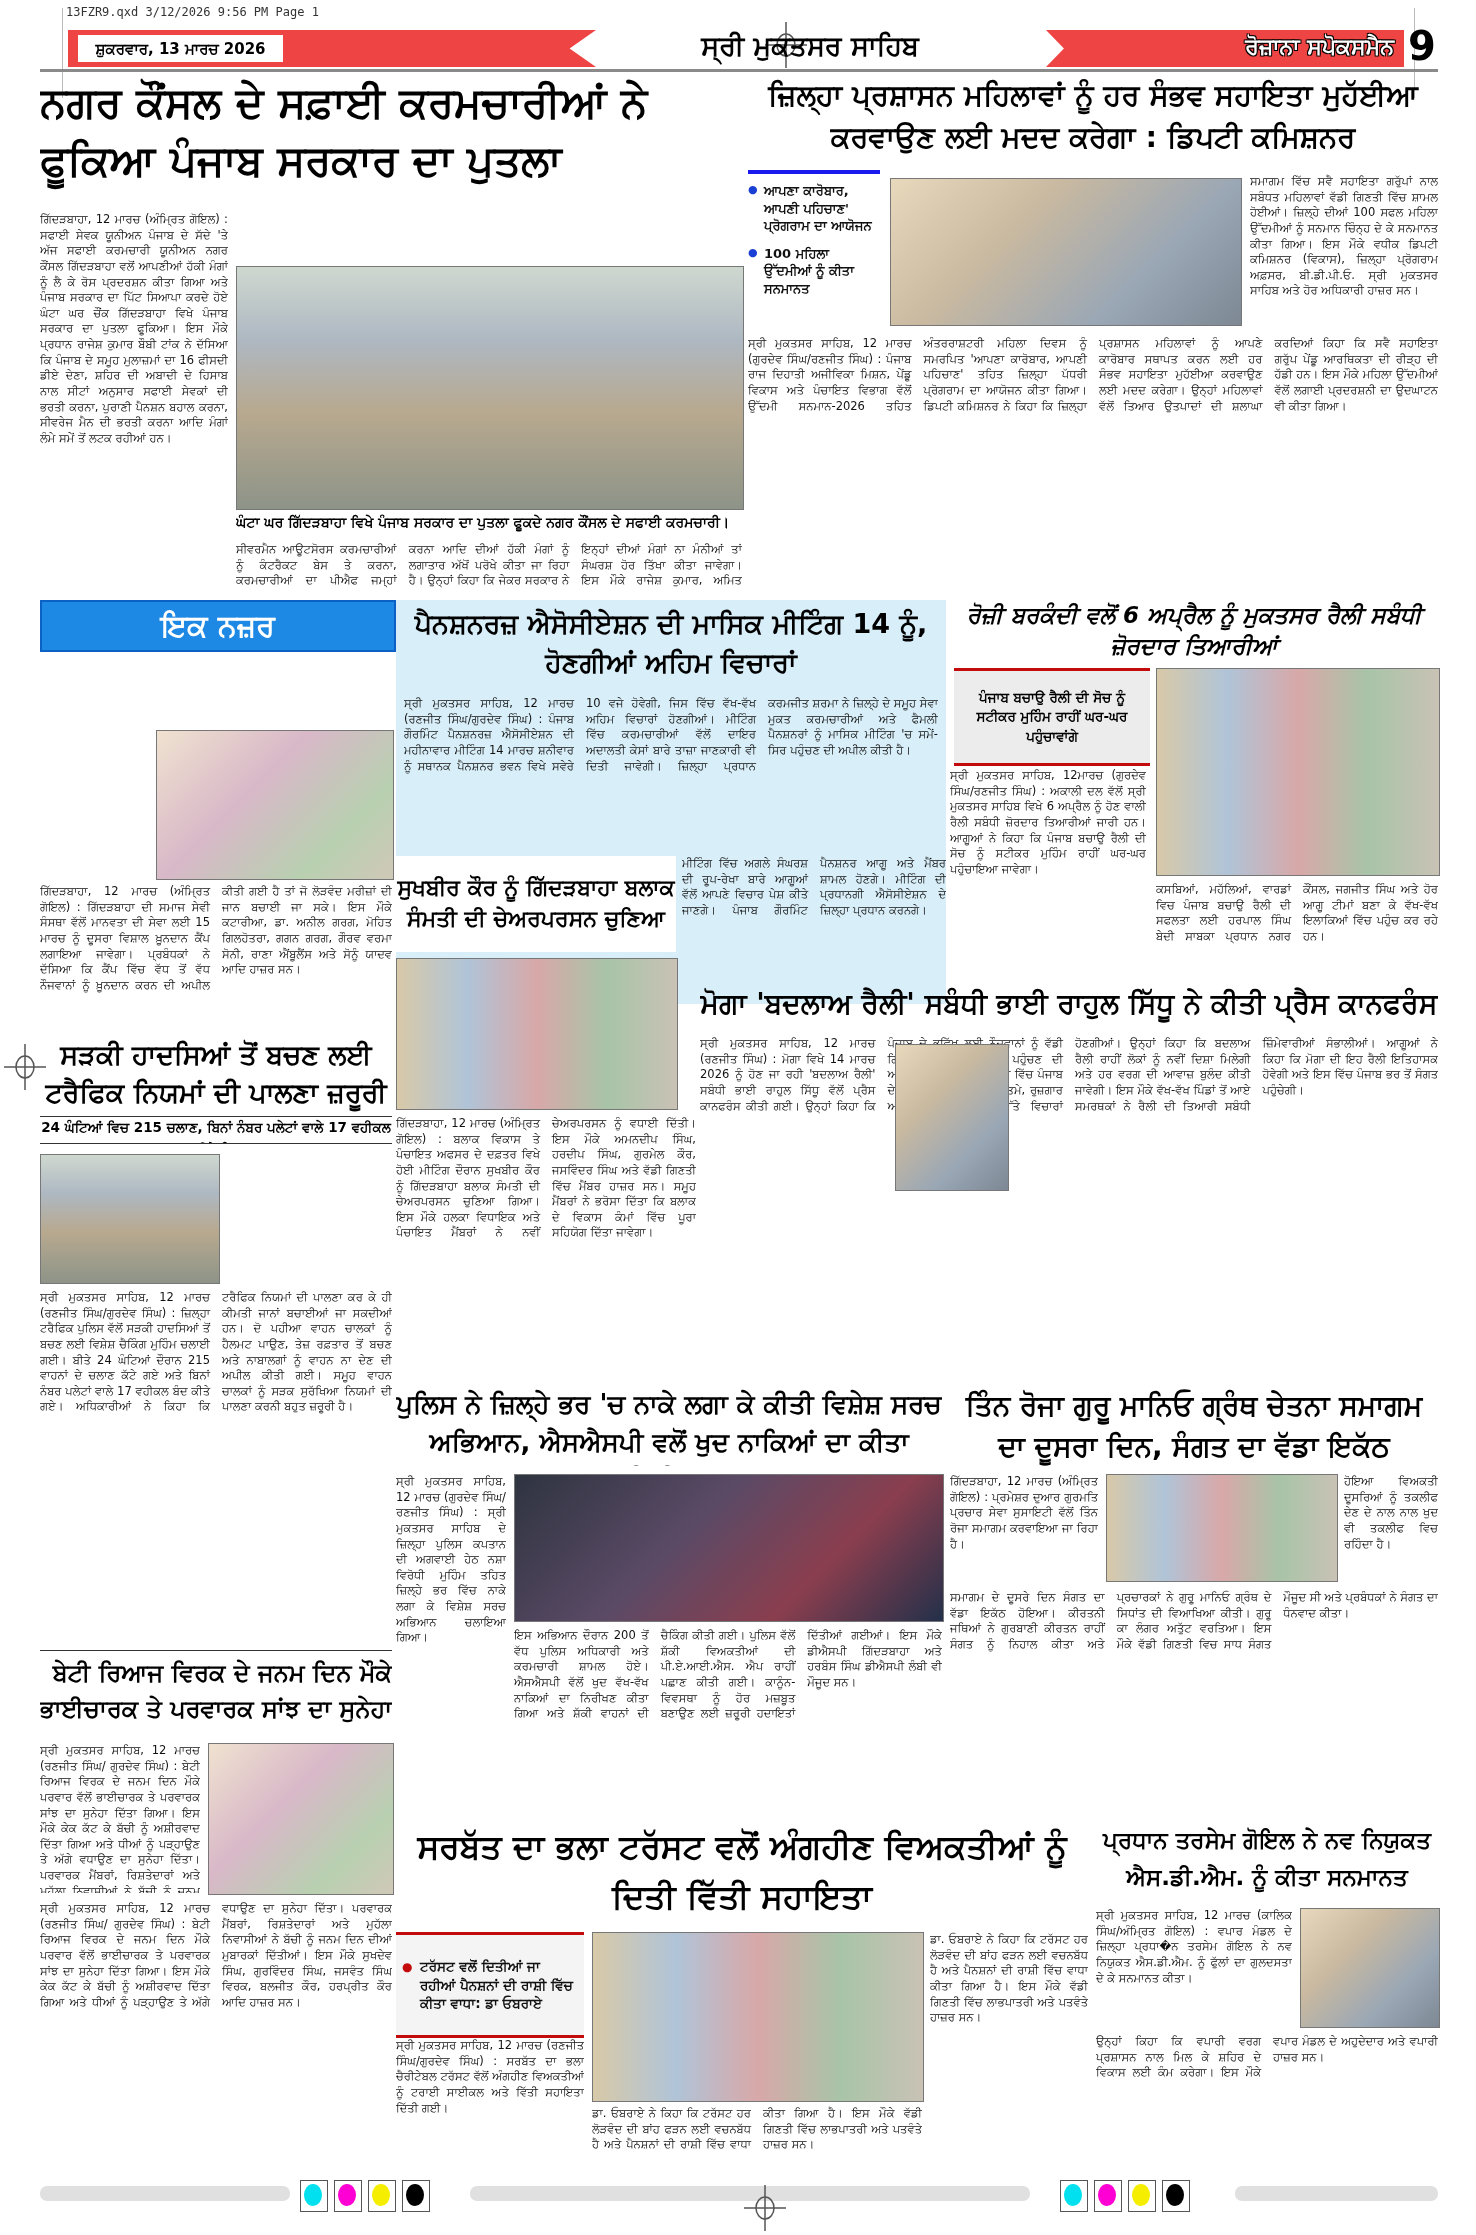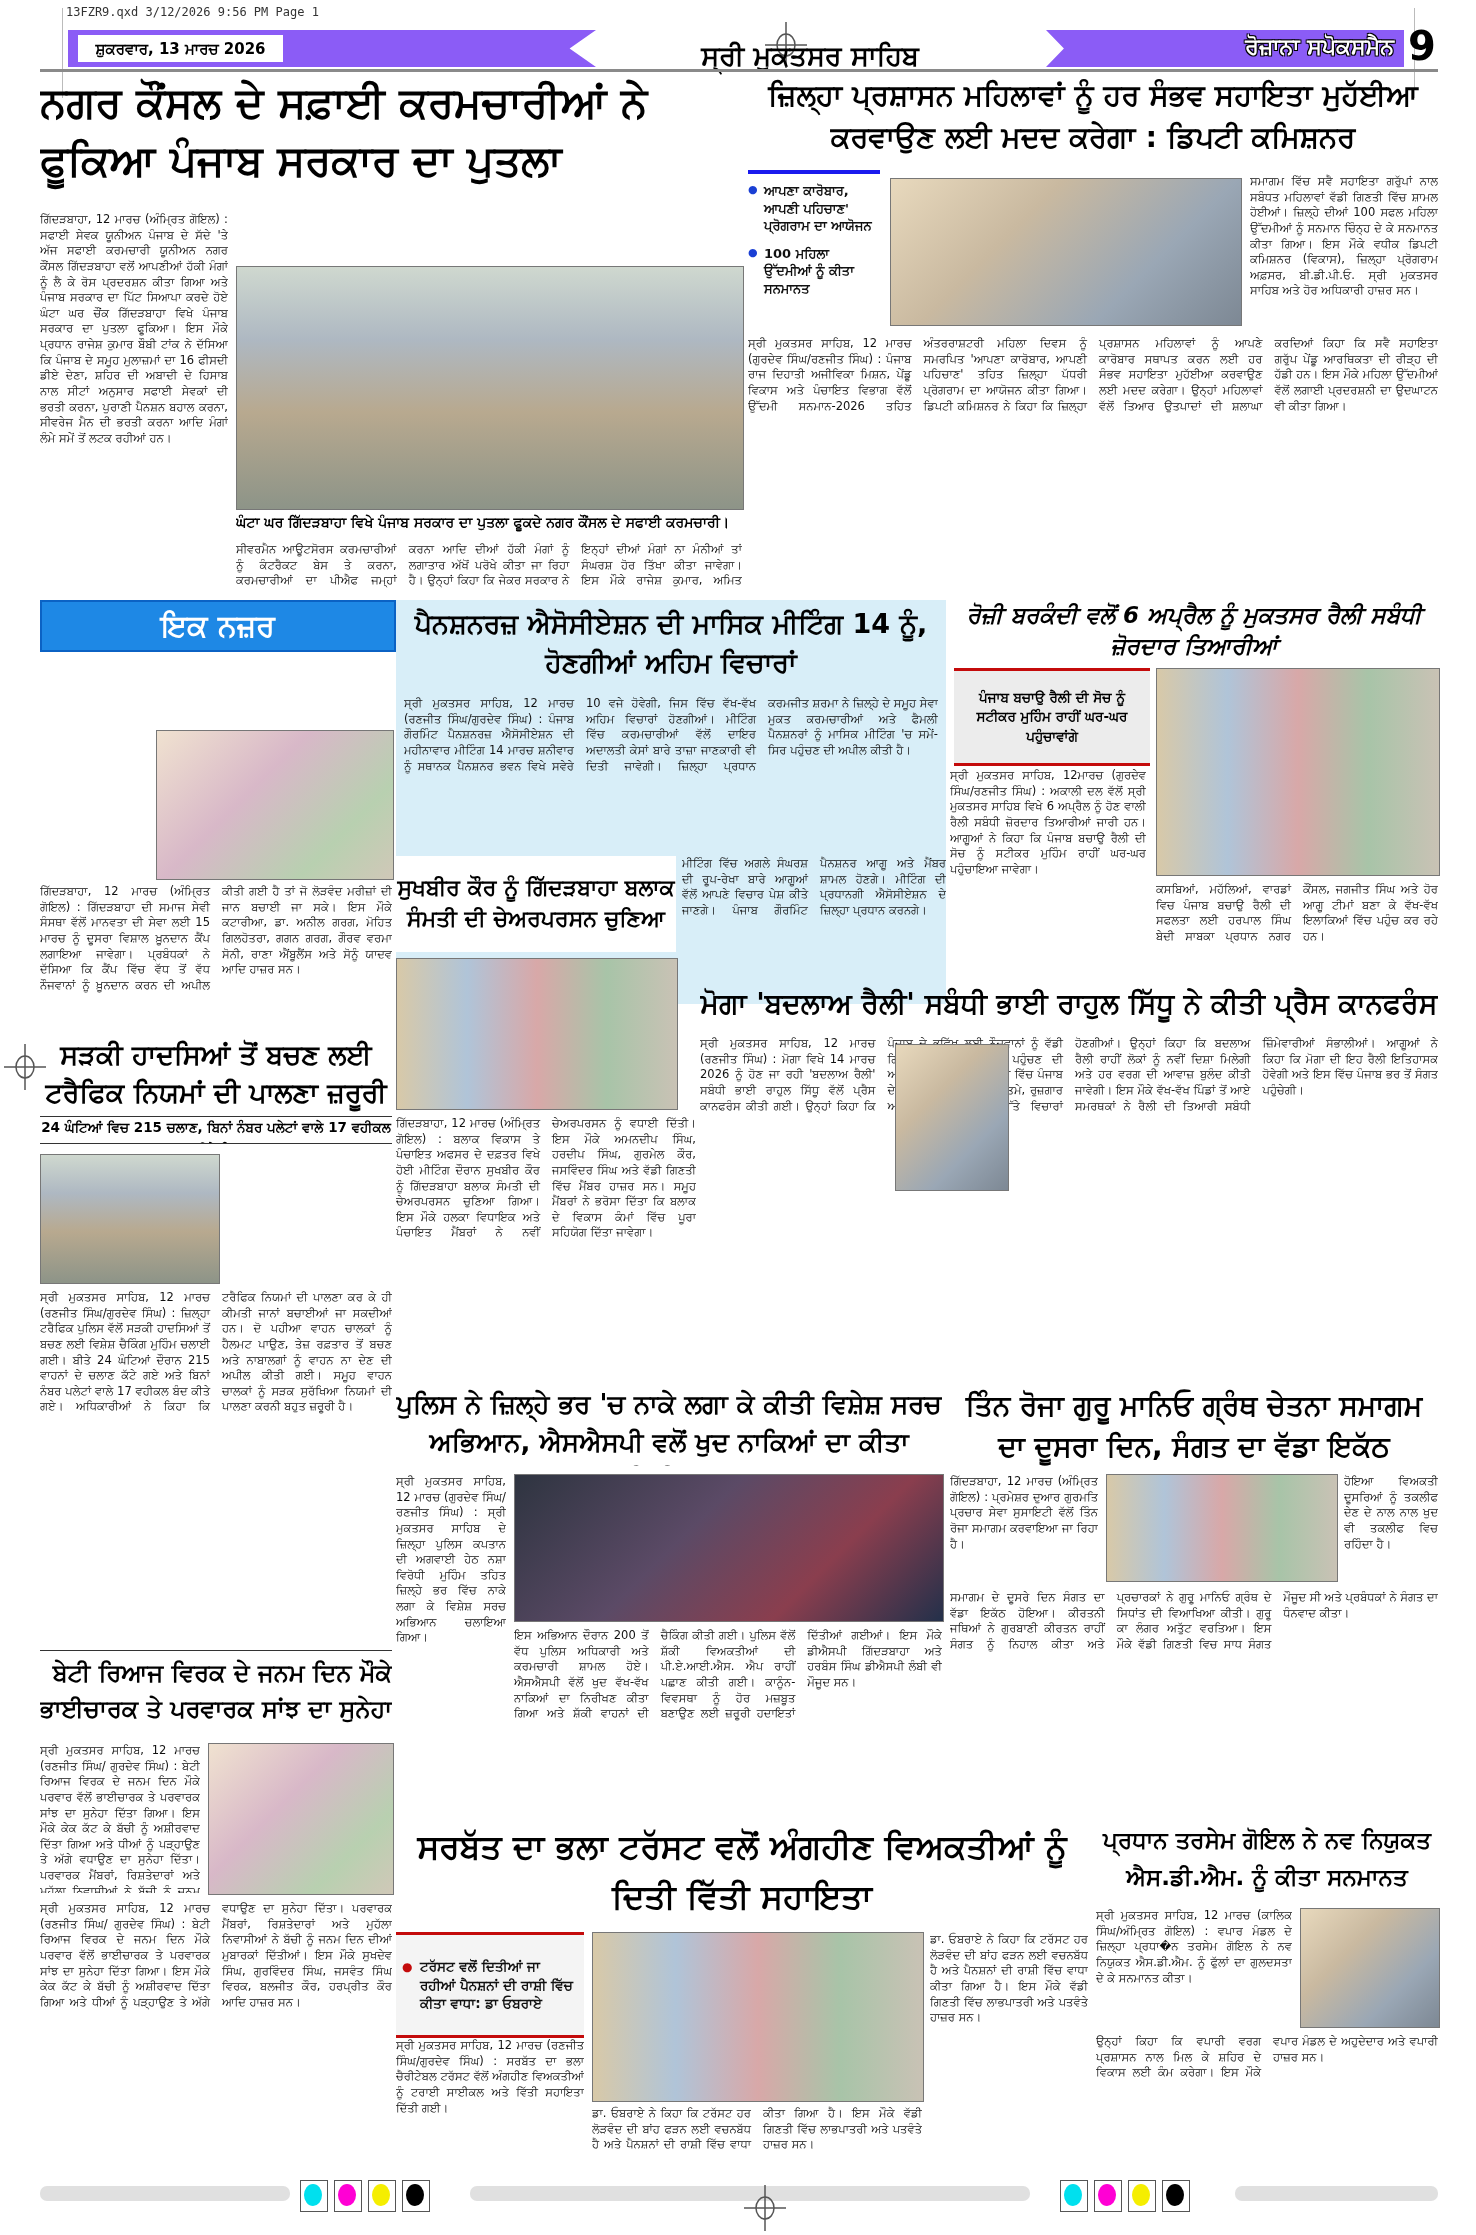--- a/index.html
+++ b/index.html
@@ -2,21 +2,21 @@
 <html><head>
 <meta charset="utf-8">
 <style>
   html,body{margin:0;padding:0;background:#fff;}
   .page{position:relative;width:1476px;height:2235px;background:#fff;overflow:hidden;
         font-family:"DejaVu Sans",sans-serif;color:#111;}
   .abs{position:absolute;}
   .slug{font-family:"DejaVu Sans Mono",monospace;font-size:12px;color:#333;}
   .vrule{background:#bbb;width:1px;}
   .hrule{background:#8a8a8a;}
-  .ribbon{background:#8b5cf6;height:37px;}
+  .ribbon{background:#ef4444;height:37px;}
   .ribbon-l{clip-path:polygon(0 0,100% 0,95% 50%,100% 100%,0 100%);}
   .ribbon-r{clip-path:polygon(0 0,100% 0,100% 100%,0 100%,5% 50%);}
   .datebox{position:absolute;left:10px;top:5px;width:205px;height:27px;background:#fff;
            display:flex;align-items:center;justify-content:center;font-weight:bold;font-size:15px;color:#000;}
   .cityname{font-size:27px;font-weight:bold;text-align:center;color:#000;}
   .papername{position:absolute;right:10px;top:4px;font-size:22px;font-weight:bold;color:#fff;
              text-shadow:1px 1px 0 #000,-1px -1px 0 #000,1px -1px 0 #000,-1px 1px 0 #000;}
   .pagenum{font-size:40px;font-weight:bold;color:#000;line-height:1;}
   .hl{font-weight:bold;color:#000;overflow:hidden;}
   .body{font-size:12px;line-height:1.36;text-align:justify;color:#111;overflow:hidden;}
@@ -62,21 +62,21 @@
   </svg>
   <svg class="abs reg" style="left:4px;top:1044px;" width="42" height="46">
     <line x1="21" y1="0" x2="21" y2="46"></line>
       <line x1="0" y1="23" x2="42" y2="23"></line>
       <ellipse cx="21" cy="23" rx="9" ry="11"></ellipse>
   </svg>
 
   <div class="abs ribbon ribbon-l" style="left:68px;top:30px;width:528px;">
     <div class="datebox">ਸ਼ੁਕਰਵਾਰ, 13 ਮਾਰਚ 2026</div>
   </div>
-  <div class="abs cityname" style="left:640px;top:40px;width:340px;">ਸ੍ਰੀ ਮੁਕਤਸਰ ਸਾਹਿਬ</div>
+  <div class="abs cityname" style="left:640px;top:30px;width:340px;">ਸ੍ਰੀ ਮੁਕਤਸਰ ਸਾਹਿਬ</div>
   <div class="abs ribbon ribbon-r" style="left:1046px;top:30px;width:358px;">
     <div class="papername">ਰੋਜ਼ਾਨਾ ਸਪੋਕਸਮੈਨ</div>
   </div>
   <div class="abs pagenum" style="left:1408px;top:26px;">9</div>
   <div class="abs hrule" style="left:40px;top:69px;width:1398px;height:3px;"></div>
 
   <div class="abs" style="left:40px;top:74px;width:702px;height:528px;">
     <div class="hl" style="font-size:42px;line-height:1.38;width:702px;height:128px;">ਨਗਰ ਕੌਂਸਲ ਦੇ ਸਫ਼ਾਈ ਕਰਮਚਾਰੀਆਂ ਨੇ ਫੂਕਿਆ ਪੰਜਾਬ ਸਰਕਾਰ ਦਾ ਪੁਤਲਾ</div>
     <div class="abs body small" style="left:0;top:138px;width:188px;height:388px;">ਗਿੱਦੜਬਾਹਾ, 12 ਮਾਰਚ (ਅੰਮ੍ਰਿਤ ਗੋਇਲ) : ਸਫਾਈ ਸੇਵਕ ਯੂਨੀਅਨ ਪੰਜਾਬ ਦੇ ਸੱਦੇ 'ਤੇ ਅੱਜ ਸਫਾਈ ਕਰਮਚਾਰੀ ਯੂਨੀਅਨ ਨਗਰ ਕੌਂਸਲ ਗਿੱਦੜਬਾਹਾ ਵਲੋਂ ਆਪਣੀਆਂ ਹੱਕੀ ਮੰਗਾਂ ਨੂੰ ਲੈ ਕੇ ਰੋਸ ਪ੍ਰਦਰਸ਼ਨ ਕੀਤਾ ਗਿਆ ਅਤੇ ਪੰਜਾਬ ਸਰਕਾਰ ਦਾ ਪਿੱਟ ਸਿਆਪਾ ਕਰਦੇ ਹੋਏ ਘੰਟਾ ਘਰ ਚੌਂਕ ਗਿੱਦੜਬਾਹਾ ਵਿਖੇ ਪੰਜਾਬ ਸਰਕਾਰ ਦਾ ਪੁਤਲਾ ਫੂਕਿਆ। ਇਸ ਮੌਕੇ ਪ੍ਰਧਾਨ ਰਾਜੇਸ਼ ਕੁਮਾਰ ਬੌਬੀ ਟਾਂਕ ਨੇ ਦੱਸਿਆ ਕਿ ਪੰਜਾਬ ਦੇ ਸਮੂਹ ਮੁਲਾਜ਼ਮਾਂ ਦਾ 16 ਫੀਸਦੀ ਡੀਏ ਦੇਣਾ, ਸ਼ਹਿਰ ਦੀ ਅਬਾਦੀ ਦੇ ਹਿਸਾਬ ਨਾਲ ਸੀਟਾਂ ਅਨੁਸਾਰ ਸਫਾਈ ਸੇਵਕਾਂ ਦੀ ਭਰਤੀ ਕਰਨਾ, ਪੁਰਾਣੀ ਪੈਨਸ਼ਨ ਬਹਾਲ ਕਰਨਾ, ਸੀਵਰੇਜ ਮੈਨ ਦੀ ਭਰਤੀ ਕਰਨਾ ਆਦਿ ਮੰਗਾਂ ਲੰਮੇ ਸਮੇਂ ਤੋਂ ਲਟਕ ਰਹੀਆਂ ਹਨ।</div>
     <div class="abs photo ph-a" style="left:196px;top:192px;width:506px;height:242px;"></div>

